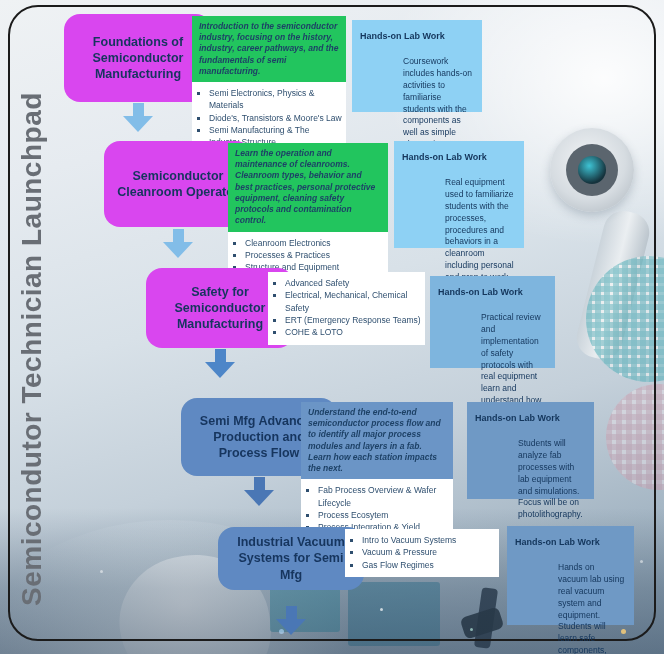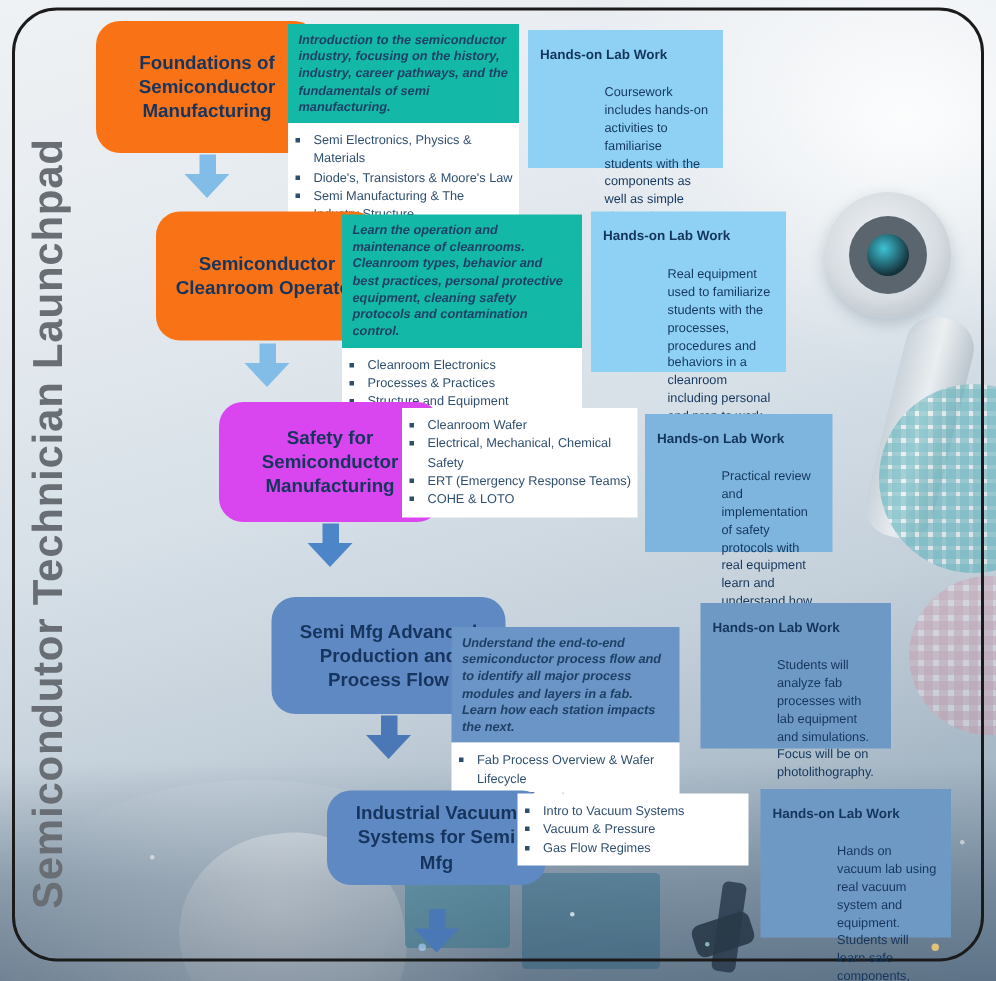--- a/index.html
+++ b/index.html
@@ -71,23 +71,23 @@
   .desc-head{font-style:italic;font-size:8.5px;font-weight:bold;line-height:1.32;
     padding:5px 7px;color:#1d4166;}
   .desc-list{background:#ffffff;margin:0;padding:5px 4px 6px 17px;font-size:8.5px;
     color:#2f4f6f;line-height:1.45;list-style-type:square;}
   .desc-list li::marker{color:#2f4f6f;}
   .lab{position:absolute;box-sizing:border-box;padding:11px 8px;
     font-size:8.5px;color:#14365c;}
   .lab-title{font-size:9px;font-weight:bold;margin-bottom:15px;}
   .lab-text{line-height:1.4;margin-left:43px;}
   
-  .t-light .titlebox{background:#f97316;}
+  .t-light .titlebox{background:#d946ef;}
   .t-light .arrow-stem{background:#82bde8;} .t-light .arrow-head{border-top-color:#82bde8;}
-  .t-light .desc-head{background:#14b8a6;}
+  .t-light .desc-head{background:#22c55e;}
   .t-light .lab{background:#8ed1f4;}
   .t-mid .titlebox{background:#d946ef;}
   .t-mid .arrow-stem{background:#4d86c8;} .t-mid .arrow-head{border-top-color:#4d86c8;}
   .t-mid .desc-head{background:#7fb2da;}
   .t-mid .lab{background:#7eb5de;}
   .t-dark .titlebox{background:#5f89c2;}
   .t-dark .arrow-stem{background:#4a77b5;} .t-dark .arrow-head{border-top-color:#4a77b5;}
   .t-dark .desc-head{background:#6b95c6;}
   .t-dark .lab{background:#6f99c5;}
 </style>
@@ -162,39 +162,39 @@
   </div>
 
   <div class="section t-mid">
     <div class="titlebox" style="left:146px;top:268px;width:148px;height:80px;">Safety for Semiconductor Manufacturing</div>
     <div class="arrow" style="left:205px;top:349px;">
       <div class="arrow-stem"></div>
       <div class="arrow-head"></div>
     </div>
     <div class="desc" style="left:268px;top:272px;width:157px;">
       <ul class="desc-list">
-        <li>Cleanroom Wafer</li>
+        <li>Advanced Safety</li>
         <li>Electrical, Mechanical, Chemical Safety</li>
         <li>ERT (Emergency Response Teams)</li>
         <li>COHE &amp; LOTO</li>
       </ul>
     </div>
     <div class="lab" style="left:430px;top:276px;width:125px;height:92px;">
       <div class="lab-title">Hands-on Lab Work</div>
       <div class="lab-text">Practical review and implementation of safety protocols with real equipment learn and understand how to maintain a safe work environment</div>
     </div>
   </div>
 
   <div class="section t-dark">
     <div class="titlebox" style="left:181px;top:398px;width:156px;height:78px;">Semi Mfg Advanced Production and Process Flow</div>
     <div class="arrow" style="left:244px;top:477px;">
       <div class="arrow-stem"></div>
       <div class="arrow-head"></div>
     </div>
-    <div class="desc" style="left:301px;top:402px;width:152px;margin-top:16px;">
+    <div class="desc" style="left:301px;top:402px;width:152px;">
       <div class="desc-head">Understand the end-to-end semiconductor process flow and to identify all major process modules and layers in a fab. Learn how each station impacts the next.</div>
       <ul class="desc-list">
         <li>Fab Process Overview &amp; Wafer Lifecycle</li>
         <li>Process Ecosytem</li>
         <li>Process Integration &amp; Yield</li>
         <li>Instrumentation and Measurement</li>
       </ul>
     </div>
     <div class="lab" style="left:467px;top:402px;width:127px;height:97px;">
       <div class="lab-title">Hands-on Lab Work</div>

